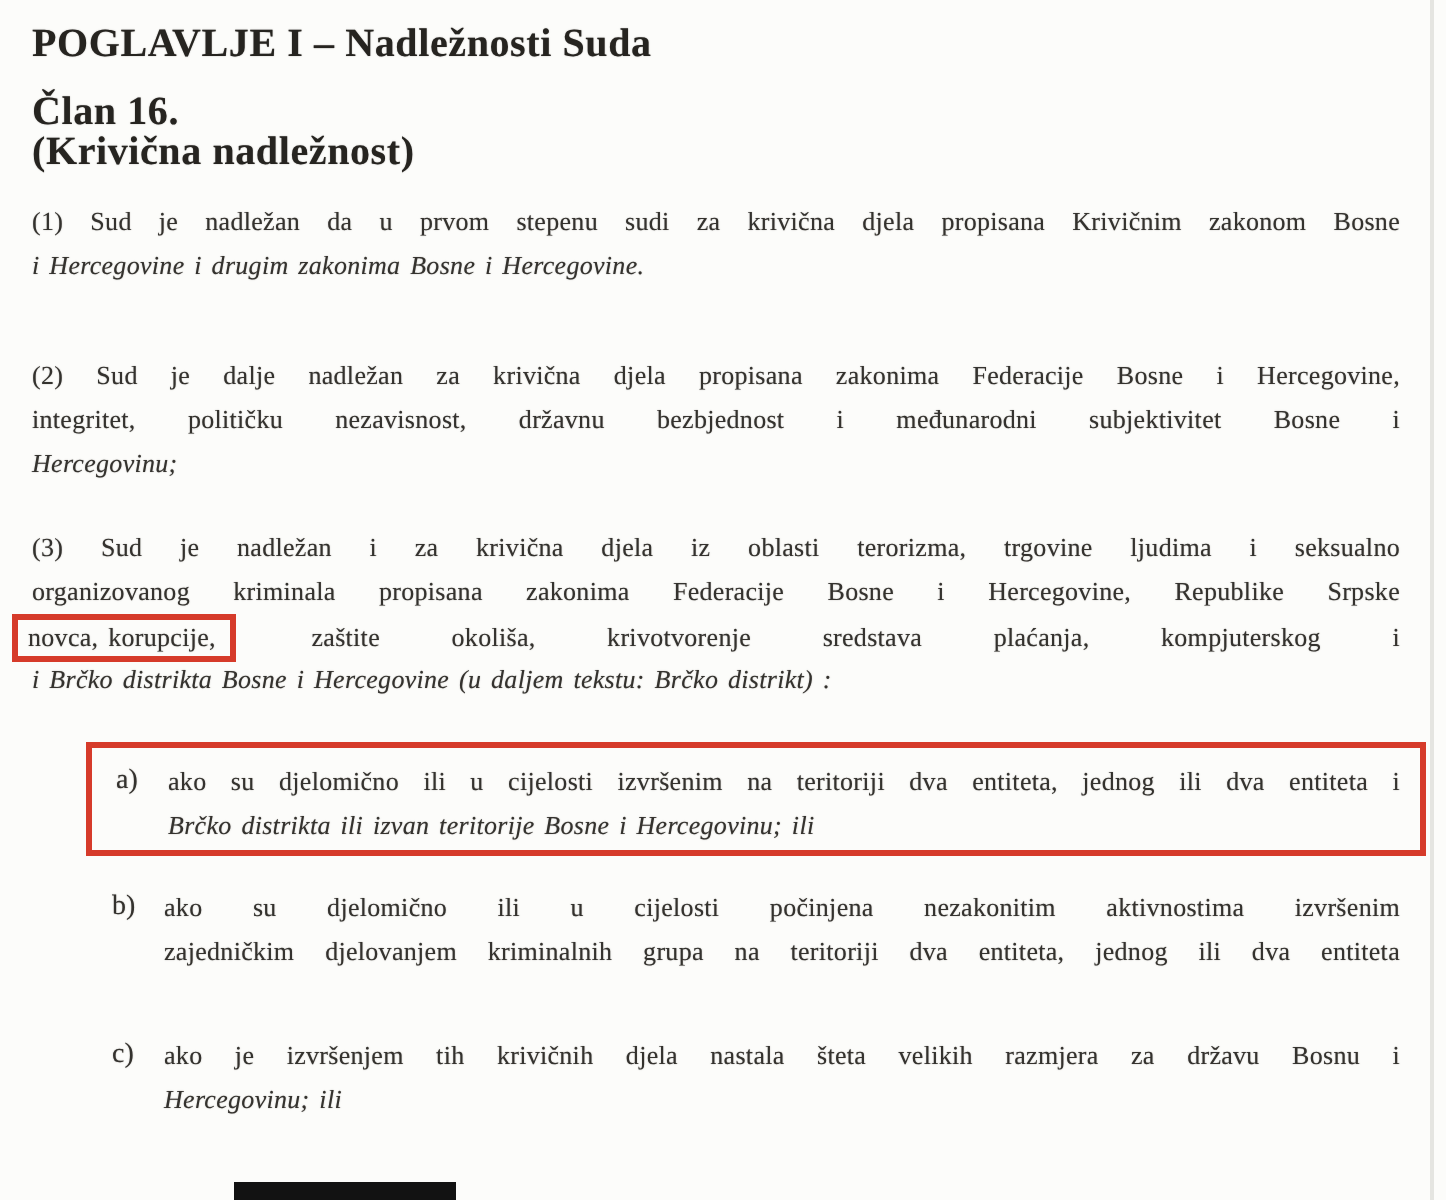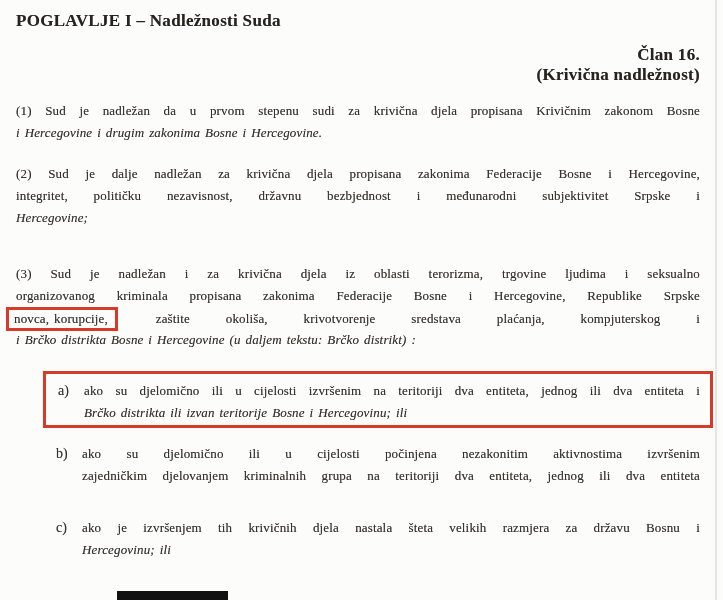--- a/index.html
+++ b/index.html
@@ -5,22 +5,22 @@
   html,body{margin:0;padding:0;background:#ffffff;}
   .page{
     position:relative;width:723px;height:600px;overflow:hidden;
     background:#fcfcfa;
     font-family:"Liberation Serif","DejaVu Serif",serif;
     color:#34322e;
     text-shadow:0 0 0.6px rgba(70,64,58,0.55);
   }
   .scanline{position:absolute;top:0;right:6px;width:2px;height:600px;background:#dcdcd6;opacity:.7;}
   .col{position:absolute;left:16px;width:684px;}
-  .heading{font-weight:bold;color:#262420;font-size:17px;letter-spacing:.3px;}
-  .center{text-align:right;}
+  .heading{font-weight:bold;color:#262420;font-size:20px;letter-spacing:.3px;}
+  .center{text-align:left;}
   .ln{
     font-size:13px;line-height:22px;height:22px;
     text-align:justify;text-align-last:justify;
     letter-spacing:.15px;word-spacing:1.5px;white-space:nowrap;
   }
   .ln.end{text-align-last:left;font-style:italic;}
   .hl-inline{
     display:inline-block;
     border:3px solid var(--hl,#d63b2a);
     padding:0 7px 1px 5px;
@@ -48,24 +48,24 @@
   <div class="col heading" style="top:11px;">POGLAVLJE I – Nadležnosti Suda</div>
 
   <div class="col heading center" style="top:45px;">Član 16.</div>
   <div class="col heading center" style="top:65px;">(Krivična nadležnost)</div>
 
   <div class="col" style="top:100px;">
     <div class="ln">(1) Sud je nadležan da u prvom stepenu sudi za krivična djela propisana Krivičnim zakonom Bosne</div>
     <div class="ln end">i Hercegovine i drugim zakonima Bosne i Hercegovine.</div>
   </div>
 
-  <div class="col" style="top:163px;">
+  <div class="col" style="top:177px;">
     <div class="ln">(2) Sud je dalje nadležan za krivična djela propisana zakonima Federacije Bosne i Hercegovine,</div>
-    <div class="ln">integritet, političku nezavisnost, državnu bezbjednost i međunarodni subjektivitet Srpske i</div>
-    <div class="ln end">Hercegovine;</div>
+    <div class="ln">integritet, političku nezavisnost, državnu bezbjednost i međunarodni subjektivitet Bosne i</div>
+    <div class="ln end">Hercegovinu;</div>
   </div>
 
   <div class="col" style="top:263px;">
     <div class="ln">(3) Sud je nadležan i za krivična djela iz oblasti terorizma, trgovine ljudima i seksualno</div>
     <div class="ln">organizovanog kriminala propisana zakonima Federacije Bosne i Hercegovine, Republike Srpske</div>
     <div class="ln"><span class="hl-inline">novca, korupcije,</span> <span>zaštite okoliša, krivotvorenje sredstava plaćanja, kompjuterskog i</span></div>
     <div class="ln end">i Brčko distrikta Bosne i Hercegovine (u daljem tekstu: Brčko distrikt) :</div>
   </div>
 
   <div class="hl-block item" style="top:371px;left:43px;width:670px;">

